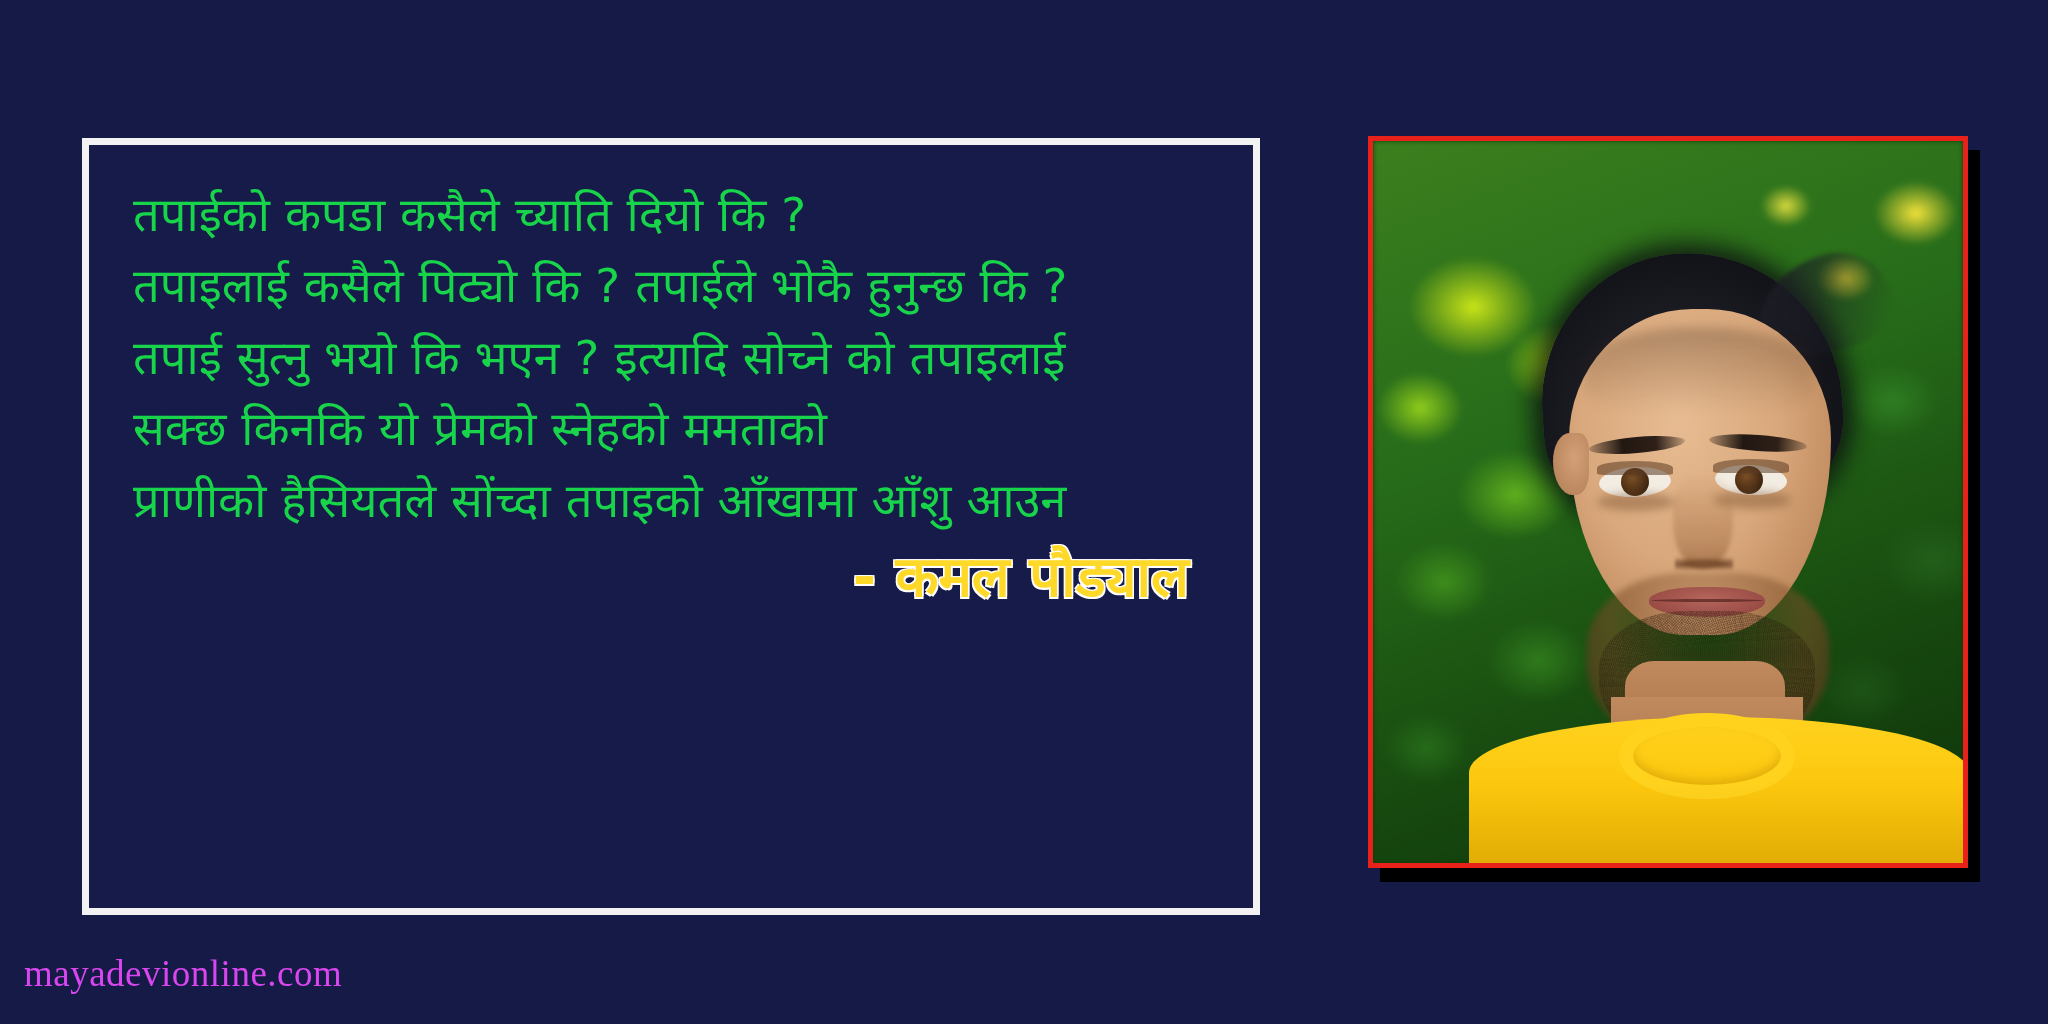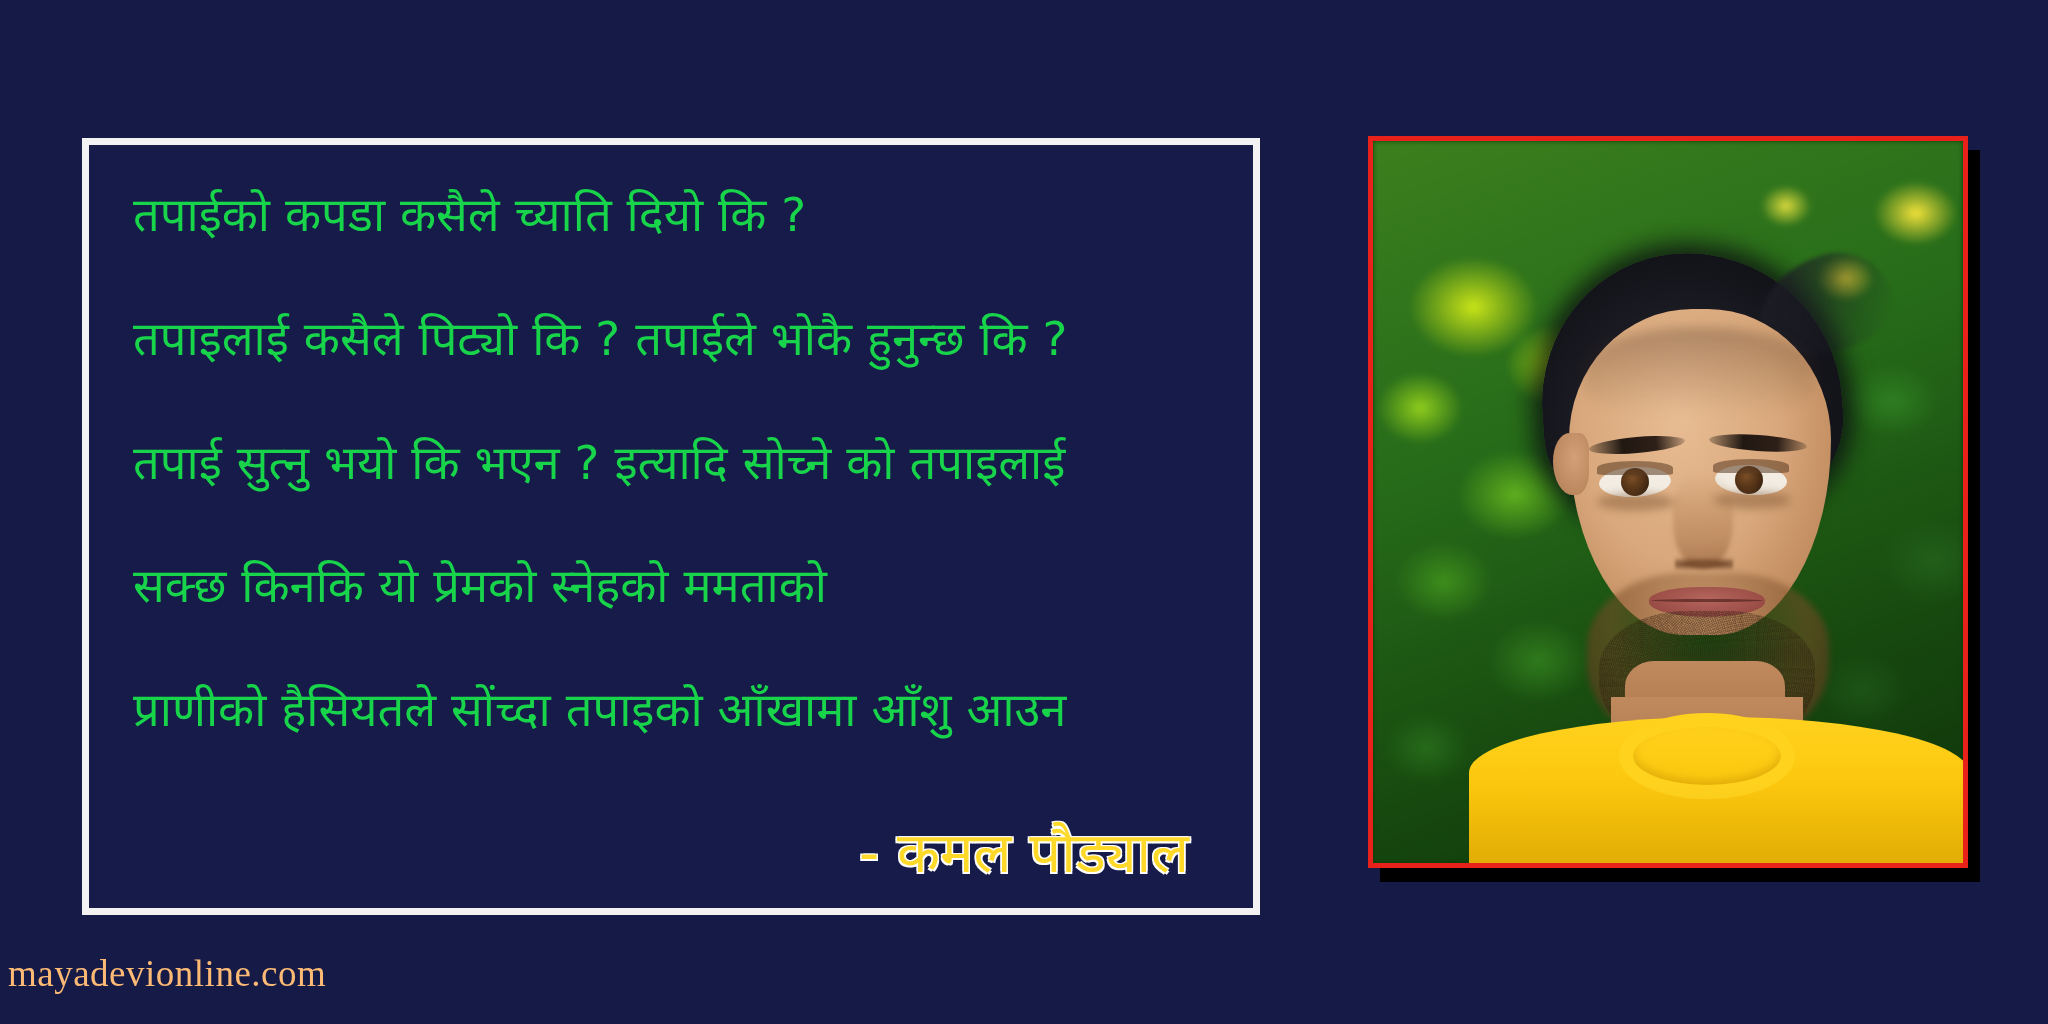--- a/index.html
+++ b/index.html
@@ -18,52 +18,51 @@
   
   #quote-card {
     position:absolute;
     left:82px; top:138px;
     width:1178px; height:777px;
     border:7px solid #f2f2f2;
     background:#161b49;
     padding:34px 26px 20px 26px;
     display:flex;
     flex-direction:column;
-    justify-content:space-between;
+    justify-content:flex-start;
   }
   .quote-line {
     color:#18d44a;
     font-size:47px;
     line-height:1.52;
     white-space:nowrap;
     font-family:"DejaVu Sans", sans-serif;
     font-weight:400;
     letter-spacing:0px;
     padding-left:18px;
   }
   #attribution {
-    margin-top:14px;
     text-align:right;
     padding-right:38px;
     color:#ffd92a;
     font-size:56px;
-    font-weight:400;
+    font-weight:700;
     white-space:nowrap;
     text-shadow:
       -1.5px -1.5px 0 #ffffff,
        1.5px -1.5px 0 #ffffff,
       -1.5px  1.5px 0 #ffffff,
        1.5px  1.5px 0 #ffffff;
   }
 
   
   #watermark {
     position:absolute;
-    left:8px; top:952px;
-    color:#fdba74;
+    left:24px; top:952px;
+    color:#d946ef;
     font-family:"Liberation Serif", serif;
     font-size:37px;
     letter-spacing:0.5px;
   }
 
   
   #photo-wrap {
     position:absolute;
     left:1368px; top:136px;
     width:612px; height:746px;

